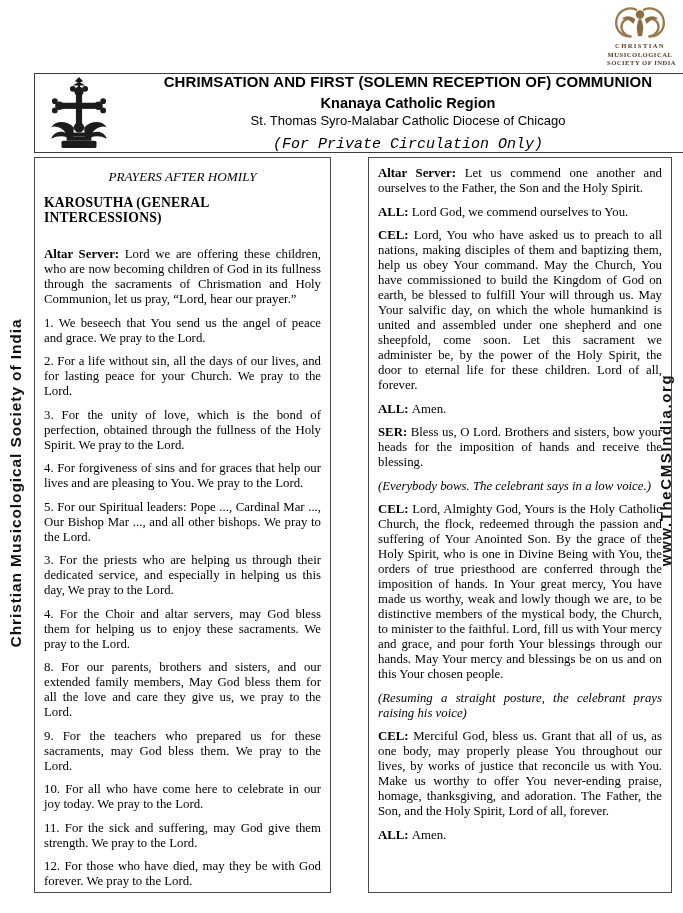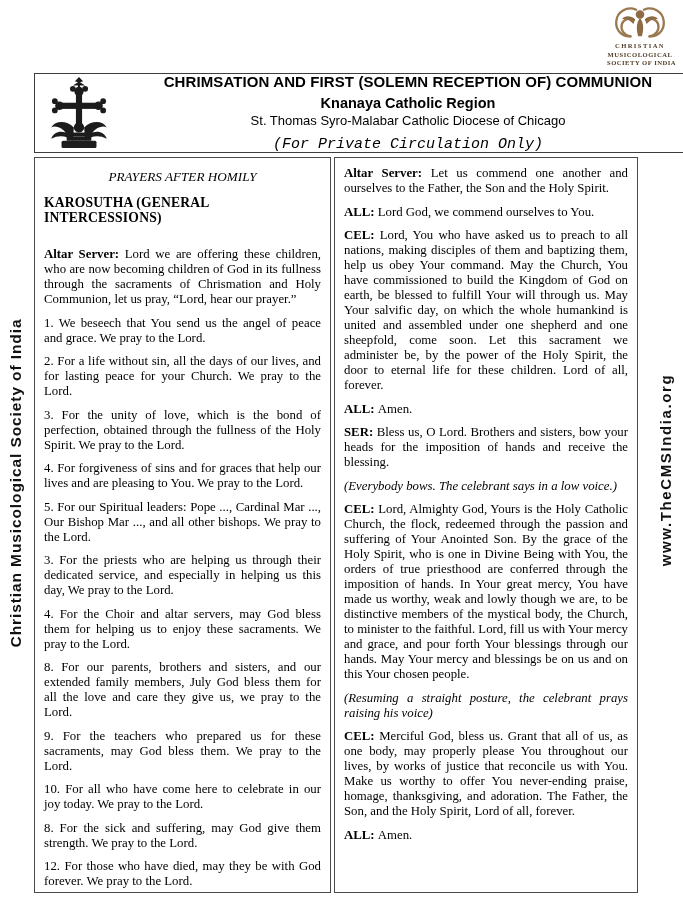--- a/index.html
+++ b/index.html
@@ -55,21 +55,21 @@
   }
 
   
   .col {
     position: absolute; top: 157px; height: 736px;
     border: 1.5px solid #4a4a4a; box-sizing: border-box;
     padding: 8px 9px 0 9px; overflow: hidden;
     background: #fff;
   }
   .col-left  { left: 34px;  width: 297px; }
-  .col-right { left: 334px; width: 304px; }
+  .col-right { left: 368px; width: 304px; }
 
   .col p {
     margin: 0 0 8.5px 0;
     font-size: 12.8px; line-height: 15px;
     text-align: justify; text-justify: inter-word;
   }
   .col p.center-italic { text-align: center; font-style: italic; font-size: 13.2px; margin-top: 3px; margin-bottom: 11px; }
   .col p.bold { font-weight: bold; font-size: 13.6px; text-align: left; margin-bottom: 22px; letter-spacing: 0.2px; }
   .col p.italic { font-style: italic; }
   b.plabel { font-weight: bold; }
@@ -147,24 +147,24 @@
       <p class="center-italic">PRAYERS AFTER HOMILY</p>
       <p class="bold">KAROSUTHA (GENERAL INTERCESSIONS)</p>
       <p><b class="plabel">Altar Server: </b>Lord we are offering these children, who are now becoming children of God in its fullness through the sacraments of Chrismation and Holy Communion, let us pray, “Lord, hear our prayer.”</p>
       <p>1. We beseech that You send us the angel of peace and grace. We pray to the Lord.</p>
       <p>2. For a life without sin, all the days of our lives, and for lasting peace for your Church. We pray to the Lord.</p>
       <p>3. For the unity of love, which is the bond of perfection, obtained through the fullness of the Holy Spirit. We pray to the Lord.</p>
       <p>4. For forgiveness of sins and for graces that help our lives and are pleasing to You. We pray to the Lord.</p>
       <p>5. For our Spiritual leaders: Pope ..., Cardinal Mar ..., Our Bishop Mar ..., and all other bishops. We pray to the Lord.</p>
       <p>3. For the priests who are helping us through their dedicated service, and especially in helping us this day, We pray to the Lord.</p>
       <p>4. For the Choir and altar servers, may God bless them for helping us to enjoy these sacraments. We pray to the Lord.</p>
-      <p>8. For our parents, brothers and sisters, and our extended family members, July God bless them for all the love and care they give us, we pray to the Lord.</p>
+      <p>8. For our parents, brothers and sisters, and our extended family members, May God bless them for all the love and care they give us, we pray to the Lord.</p>
       <p>9. For the teachers who prepared us for these sacraments, may God bless them. We pray to the Lord.</p>
       <p>10. For all who have come here to celebrate in our joy today. We pray to the Lord.</p>
-      <p>8. For the sick and suffering, may God give them strength. We pray to the Lord.</p>
+      <p>11. For the sick and suffering, may God give them strength. We pray to the Lord.</p>
       <p>12. For those who have died, may they be with God forever. We pray to the Lord.</p>
     </div>
 
   <div class="col col-right">
       <p><b class="plabel">Altar Server: </b>Let us commend one another and ourselves to the Father, the Son and the Holy Spirit.</p>
       <p><b class="plabel">ALL: </b>Lord God, we commend ourselves to You.</p>
       <p><b class="plabel">CEL: </b>Lord, You who have asked us to preach to all nations, making disciples of them and baptizing them, help us obey Your command. May the Church, You have commissioned to build the Kingdom of God on earth, be blessed to fulfill Your will through us. May Your salvific day, on which the whole humankind is united and assembled under one shepherd and one sheepfold, come soon. Let this sacrament we administer be, by the power of the Holy Spirit, the door to eternal life for these children. Lord of all, forever.</p>
       <p><b class="plabel">ALL: </b>Amen.</p>
       <p><b class="plabel">SER: </b>Bless us, O Lord. Brothers and sisters, bow your heads for the imposition of hands and receive the blessing.</p>
       <p class="italic">(Everybody bows. The celebrant says in a low voice.)</p>

